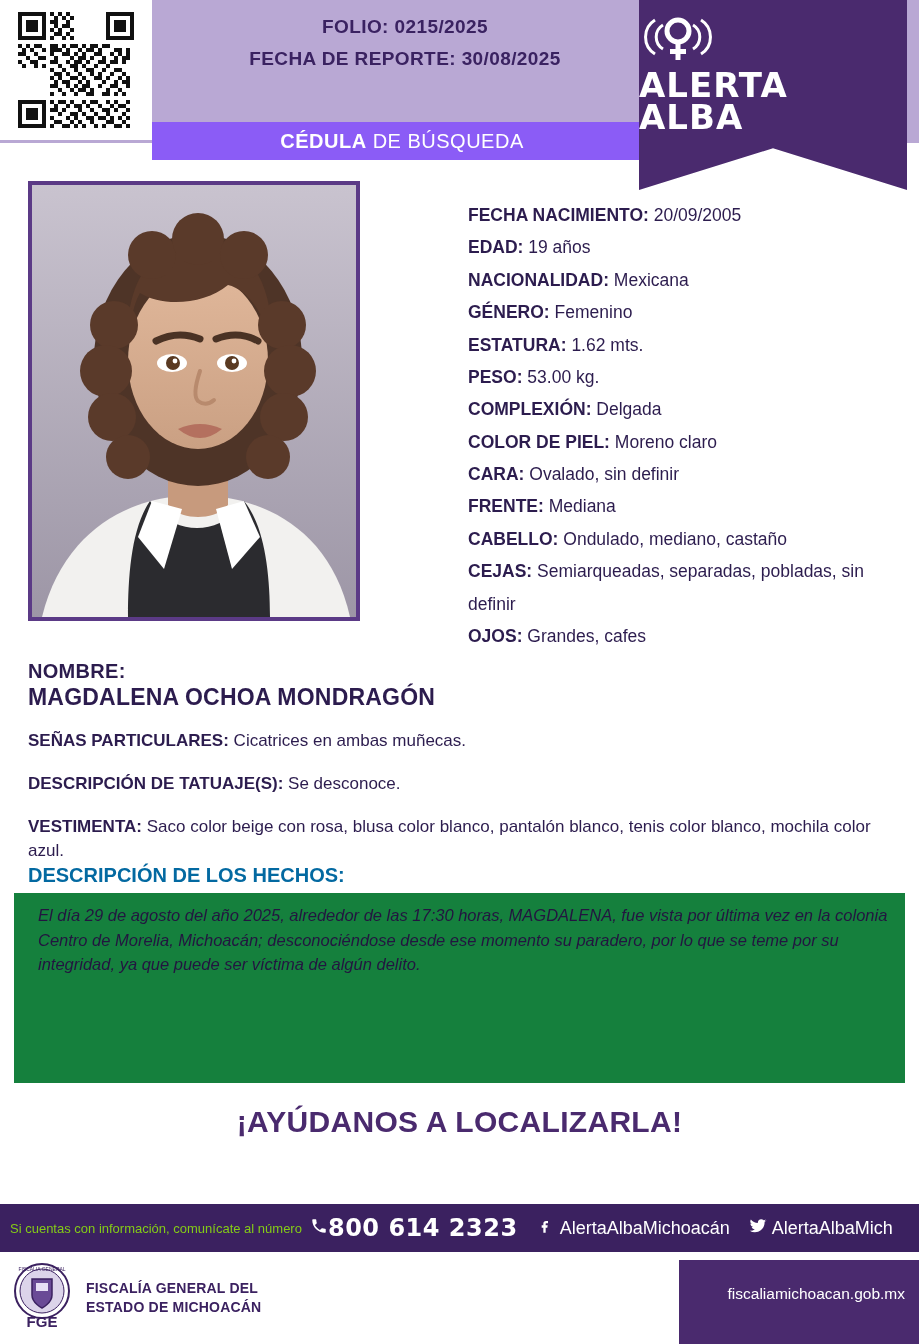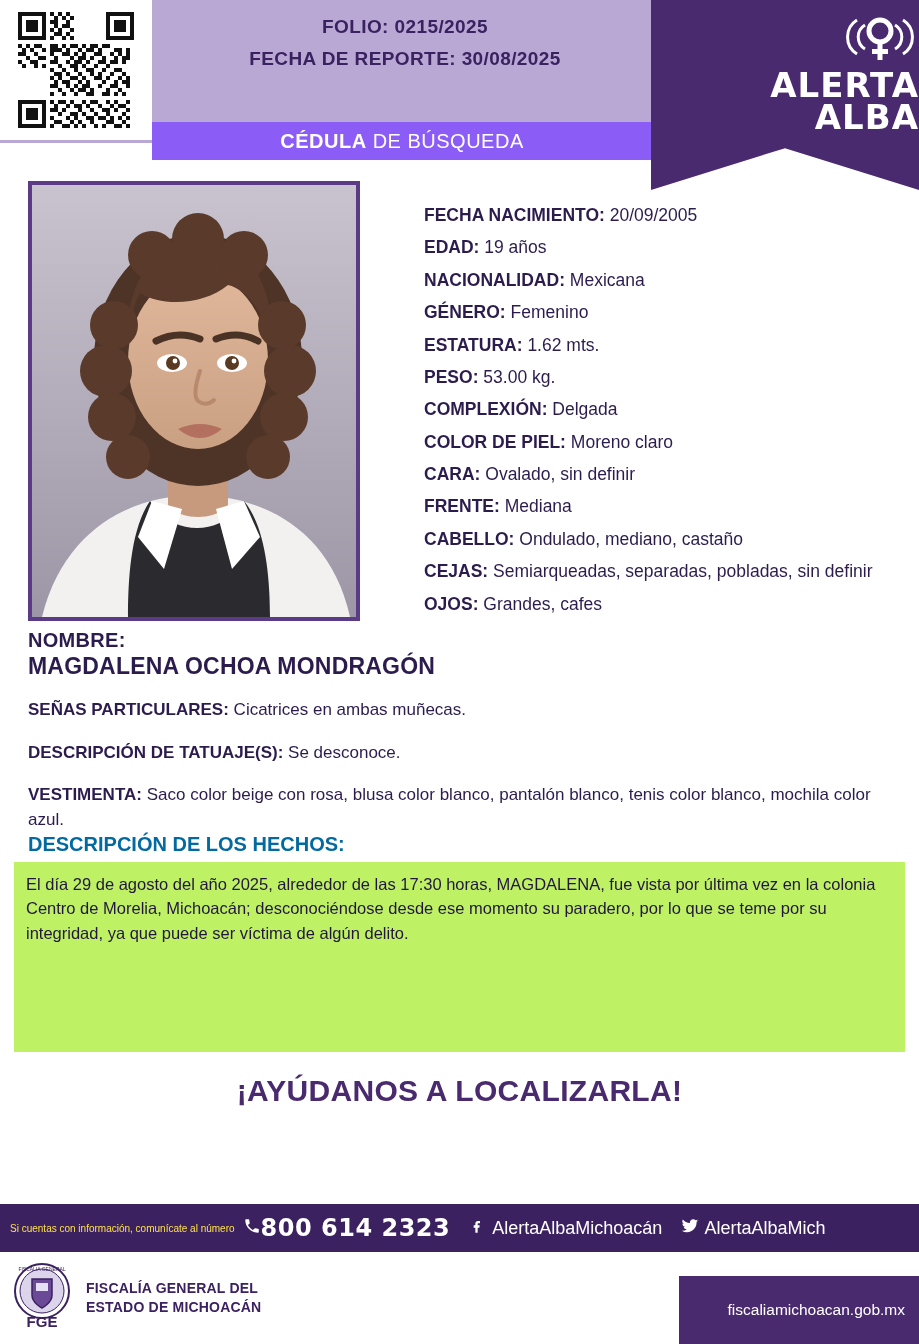--- a/index.html
+++ b/index.html
@@ -74,47 +74,47 @@
   .cedula-strip .txt {
     color: #ffffff;
     font-size: 20px;
     letter-spacing: 0.5px;
   }
   .cedula-strip .txt b { color: #ffffff; }
 
   
   .alba-panel {
     position: absolute;
-    right: 0; top: 0;
+    right: 12px; top: 0;
     width: 268px; height: 190px;
     background: #4a2a6e;
     z-index: 6;
     clip-path: polygon(0 0, 100% 0, 100% 100%, 50% 78%, 0 100%);
     color: #ffffff;
-    text-align: right;
+    text-align: left;
   }
   .alba-icon { margin-top: 12px; }
   .alba-title {
     font-family: "DejaVu Sans", sans-serif;
     font-weight: bold;
     font-size: 34px;
     line-height: 30px;
     letter-spacing: 1px;
     margin-top: 2px;
   }
   .alba-sub {
     font-size: 17px;
     letter-spacing: 2.5px;
     margin-top: 4px;
   }
 
   
   .content { position: relative; padding: 0 28px; }
 
-  .photo-row { display: flex; margin-top: 16px; }
+  .photo-row { display: flex; margin-top: 16px; gap: 44px; }
   .photo-frame {
     width: 332px; height: 440px;
     border: 4px solid #5b3a86;
     background: #d9d2e4;
     overflow: hidden;
     flex: none;
   }
   .photo-frame svg { display: block; }
 
   .attrs {
@@ -153,28 +153,29 @@
   }
   .field-row .k { font-weight: bold; }
 
   .hechos-label {
     font-weight: bold;
     font-size: 20px;
     color: #0369a1;
   }
   .hechos-box {
     margin-top: 6px;
-    background: #bef264;
+    background: #15803d;
     min-height: 190px;
-    padding: 10px 12px 14px 12px;
+    padding: 10px 12px 14px 24px;
     font-size: 16.5px;
     line-height: 1.5;
     color: #231540;
     width: calc(100% + 28px);
     margin-left: -14px;
+    font-style: italic;
   }
 
   .help-line {
     text-align: center;
     color: #4a2a6e;
     font-weight: bold;
     font-size: 30px;
     letter-spacing: 0.3px;
     margin-top: 22px;
   }
@@ -184,21 +185,21 @@
     position: absolute;
     left: 0; bottom: 92px;
     width: 100%;
     height: 48px;
     background: #3b2160;
     color: #ffffff;
     display: flex;
     align-items: center;
     padding-left: 10px;
   }
-  .foot-small { font-size: 10px; color: #fde047; }
+  .foot-small { font-size: 13px; color: #84cc16; }
   .foot-phone {
     font-family: "DejaVu Sans", sans-serif;
     font-weight: bold;
     font-size: 24px;
     letter-spacing: 0.5px;
   }
   .foot-social {
     font-size: 18px;
     margin-left: 18px;
     color: #ffffff;
@@ -218,21 +219,21 @@
     margin-left: 12px;
     font-weight: bold;
     font-size: 14px;
     line-height: 1.35;
     color: #3b2160;
     letter-spacing: 0.2px;
   }
   .footer-right-panel {
     position: absolute;
     right: 0; bottom: 0;
-    width: 240px; height: 68px;
+    width: 240px; height: 84px;
     background: #4a2a6e;
     color: #ffffff;
     text-align: right;
     padding: 22px 14px 0 0;
     font-size: 15.5px;
     line-height: 1.5;
   }
 </style>
 </head>
 <body>

